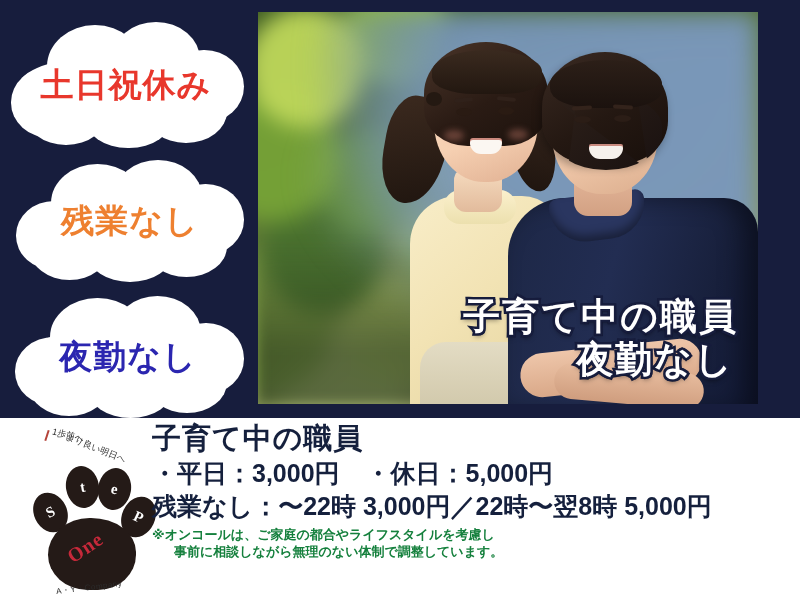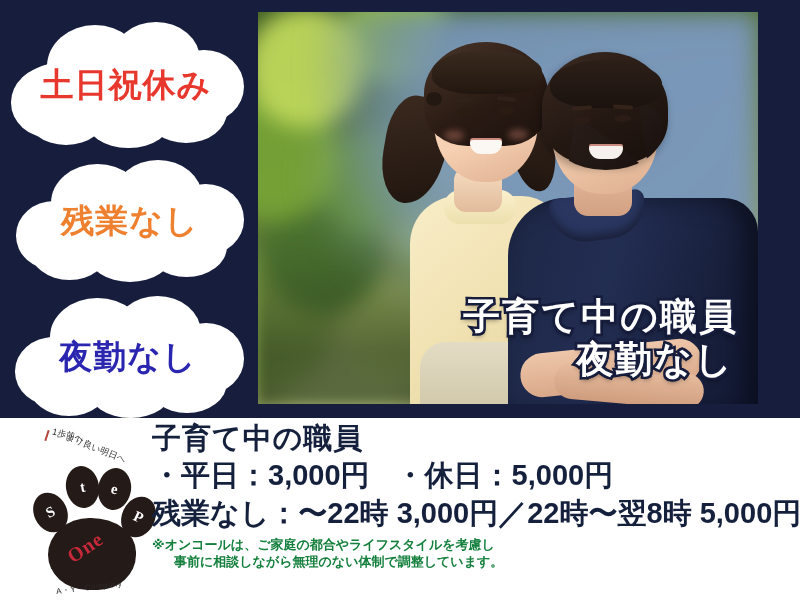--- a/index.html
+++ b/index.html
@@ -343,21 +343,21 @@
     width:646px;
   }
   .ptitle {
     font-size:29px;
     font-weight:700;
     color:#15203d;
     letter-spacing:1px;
     line-height:1.15;
   }
   .prow {
-    font-size:29px;
+    font-size:25px;
     font-weight:700;
     color:#15203d;
     letter-spacing:0px;
     line-height:1.2;
     margin-top:3px;
     white-space:nowrap;
   }
   .prow .gap { display:inline-block; width:26px; }
   .pnote {
     margin-top:6px;

